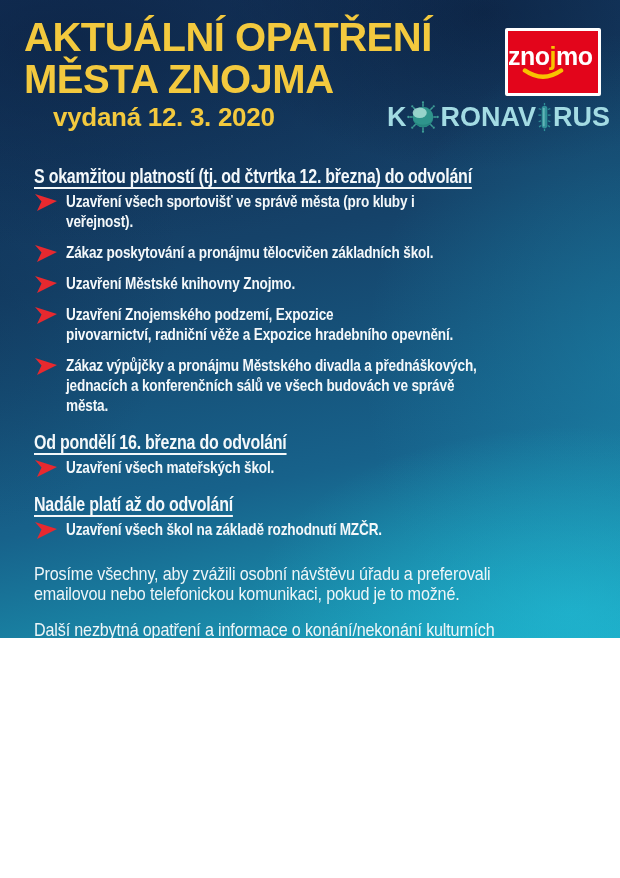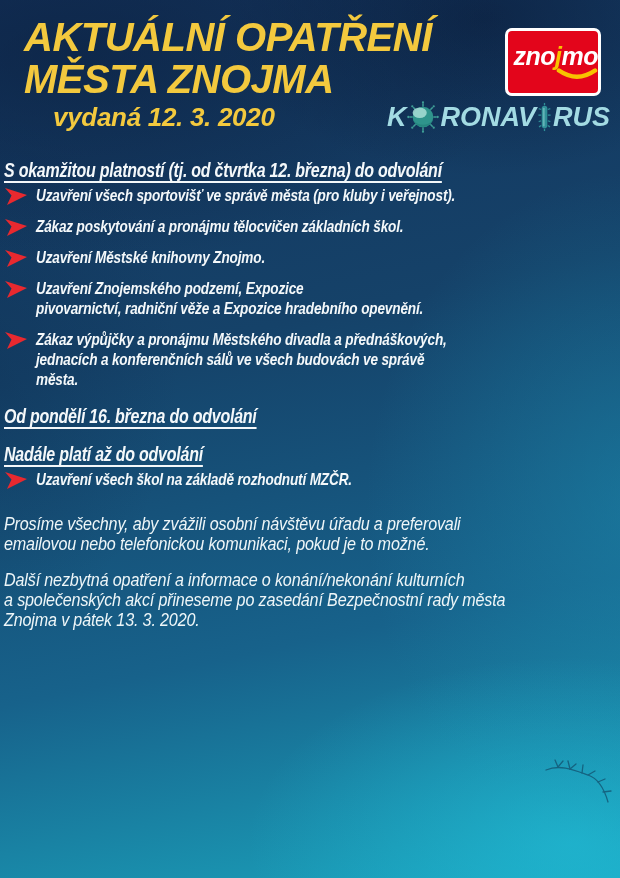--- a/index.html
+++ b/index.html
@@ -1,43 +1,42 @@
 <!DOCTYPE html>
 <html><head>
 <meta charset="utf-8">
 <style>
   html,body{margin:0;padding:0;}
   body{width:620px;height:878px;overflow:hidden;font-family:"Liberation Sans",sans-serif;}
   .poster{
-    position:relative;width:620px;height:878px;overflow:hidden;color:#f4f8fa;
+    position:relative;width:620px;height:638px;overflow:hidden;color:#f4f8fa;
     background:
       radial-gradient(ellipse 520px 300px at 92% 96%, rgba(34,195,220,0.55), transparent 62%),
       radial-gradient(ellipse 420px 520px at 103% 58%, rgba(28,140,175,0.50), transparent 65%),
       radial-gradient(ellipse 640px 300px at 12% 6%, rgba(9,28,58,0.55), transparent 70%),
       radial-gradient(ellipse 360px 220px at 78% 2%, rgba(8,24,52,0.55), transparent 72%),
       radial-gradient(ellipse 300px 380px at -5% 42%, rgba(14,48,84,0.45), transparent 70%),
       linear-gradient(168deg,#14335c 0%,#154269 38%,#17628b 70%,#1a93b0 92%,#1ba4bf 100%);
-    font-style: italic;
   }
   
   .title{position:absolute;left:24px;top:16px;color:#f3c93e;font-weight:700;
          font-size:40px;line-height:42px;letter-spacing:-0.5px;white-space:nowrap;}
   .issued{position:absolute;left:25px;top:102px;color:#f3c93e;font-weight:700;
           font-size:26px;letter-spacing:-0.3px;white-space:nowrap;margin-left:28px;}
   .logo{position:absolute;left:505px;top:28px;width:96px;height:68px;background:#e3051b;
-        border:3px solid #ffffff;border-radius:7px;display:flex;flex-direction:column;
-        align-items:flex-end;justify-content:center;box-sizing:border-box;}
+        border:3px solid #ffffff;border-radius:2px;display:flex;flex-direction:column;
+        align-items:flex-start;justify-content:center;box-sizing:border-box;}
   .logo-text{font-size:25px;font-weight:700;color:#ffffff;letter-spacing:-0.5px;line-height:1;}
   .logo-j{color:#f8c300;}
   .logo-smile{margin:-1px 0 0 14px;display:block;}
   .korona{position:absolute;right:10px;top:101px;display:flex;align-items:center;
           color:#a3dbe3;font-weight:700;font-size:27px;letter-spacing:0;line-height:1;}
   .korona .vicon{display:block;margin:0 1px;}
   
-  .content{position:absolute;top:148px;left:0;right:0;padding:0 4px;}
+  .content{position:absolute;top:154px;left:0;right:0;padding:0 34px;}
   h2{margin:14px 0 0;font-size:20px;font-weight:700;letter-spacing:-0.3px;line-height:24px;
      text-decoration:underline;text-decoration-thickness:2px;text-underline-offset:4px;
      width:690px;transform:scaleX(0.80);transform-origin:left top;white-space:pre-line;}
   section:first-of-type h2{margin-top:10px;}
   .bullet{display:flex;align-items:flex-start;margin-top:11px;}
   .bullet:first-child{margin-top:4px;}
   .arrow{flex:0 0 24px;margin:0 8px 0 0;}
   .btext{margin:0;font-size:17px;font-weight:700;letter-spacing:-0.2px;line-height:20px;
          width:690px;transform:scaleX(0.80);transform-origin:left top;white-space:pre-line;}
   
@@ -148,20 +147,28 @@
             </svg>
           <p class="btext">Zákaz výpůjčky a pronájmu Městského divadla a přednáškových,
 jednacích a konferenčních sálů ve všech budovách ve správě
 města.</p>
         </div>
       </div>
     </section>
 
     <section>
       <h2>Od pondělí 16. března do odvolání</h2>
+      <div class="items">
+        <div class="bullet">
+          <svg class="arrow" width="24" height="20" viewBox="0 0 24 20">
+              <path d="M1 2 L23 9 L3 19 L7.5 9.5 Z" fill="#e8292f"></path>
+            </svg>
+          <p class="btext">Uzavření všech mateřských škol.</p>
+        </div>
+      </div>
     </section>
 
     <section>
       <h2>Nadále platí až do odvolání</h2>
       <div class="items">
         <div class="bullet">
           <svg class="arrow" width="24" height="20" viewBox="0 0 24 20">
               <path d="M1 2 L23 9 L3 19 L7.5 9.5 Z" fill="#e8292f"></path>
             </svg>
           <p class="btext">Uzavření všech škol na základě rozhodnutí MZČR.</p>

